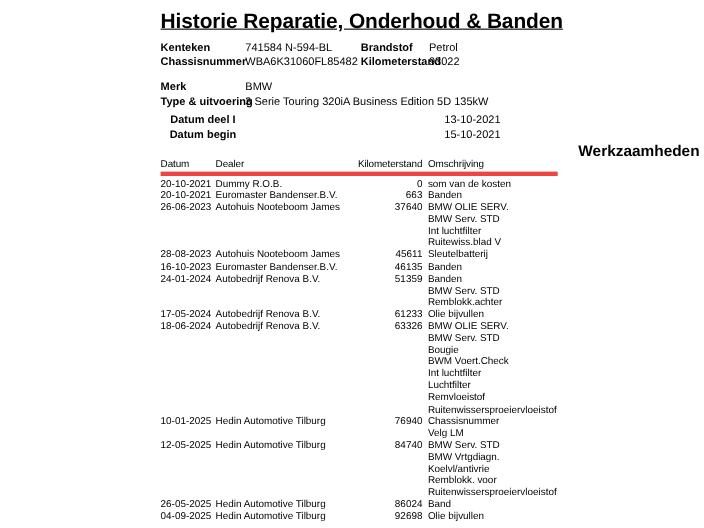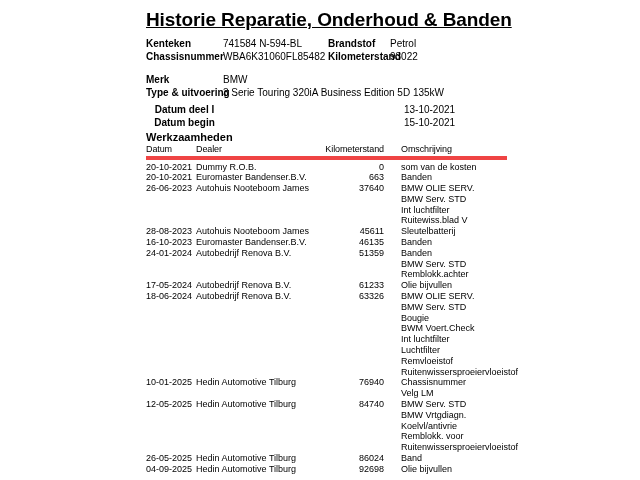--- a/index.html
+++ b/index.html
@@ -40,23 +40,24 @@
   }
   .info-grid.two-col {
     grid-template-columns: 77px auto;
   }
   .sec-1 { margin-top: 9px; }
   .sec-2 { margin-top: 10px; }
   .sec-3 { margin-top: 4px; text-align: center; }
   .lbl { font-weight: bold; }
   .section-title {
     margin-top: 3px;
-    font-size: 11px;
+    font-size: 14px;
     font-weight: bold;
     line-height: 11px;
+    text-align: right;
   }
   .work-table {
     margin-top: 1px;
     width: 361px;
     font-size: 9px;
   }
   .thead {
     display: grid;
     grid-template-columns: 50px 126px 62px 1fr;
     line-height: 10.5px;
@@ -66,21 +67,21 @@
     white-space: nowrap;
     letter-spacing: -0.1px;
   }
   .trow {
     display: grid;
     grid-template-columns: 50px 126px 62px 1fr;
     line-height: 10.8px;
     white-space: nowrap;
   }
   .cell-km { text-align: right; }
-  .cell-desc { padding-left: 17px; }
+  .cell-desc { padding-left: 5px; }
 </style>
 </head>
 <body>
 
 <div class="content">
 
   <div class="report-title">Historie Reparatie, Onderhoud &amp; Banden</div>
 
   <div class="info-grid sec-1">
     <div class="lbl">Kenteken</div>

